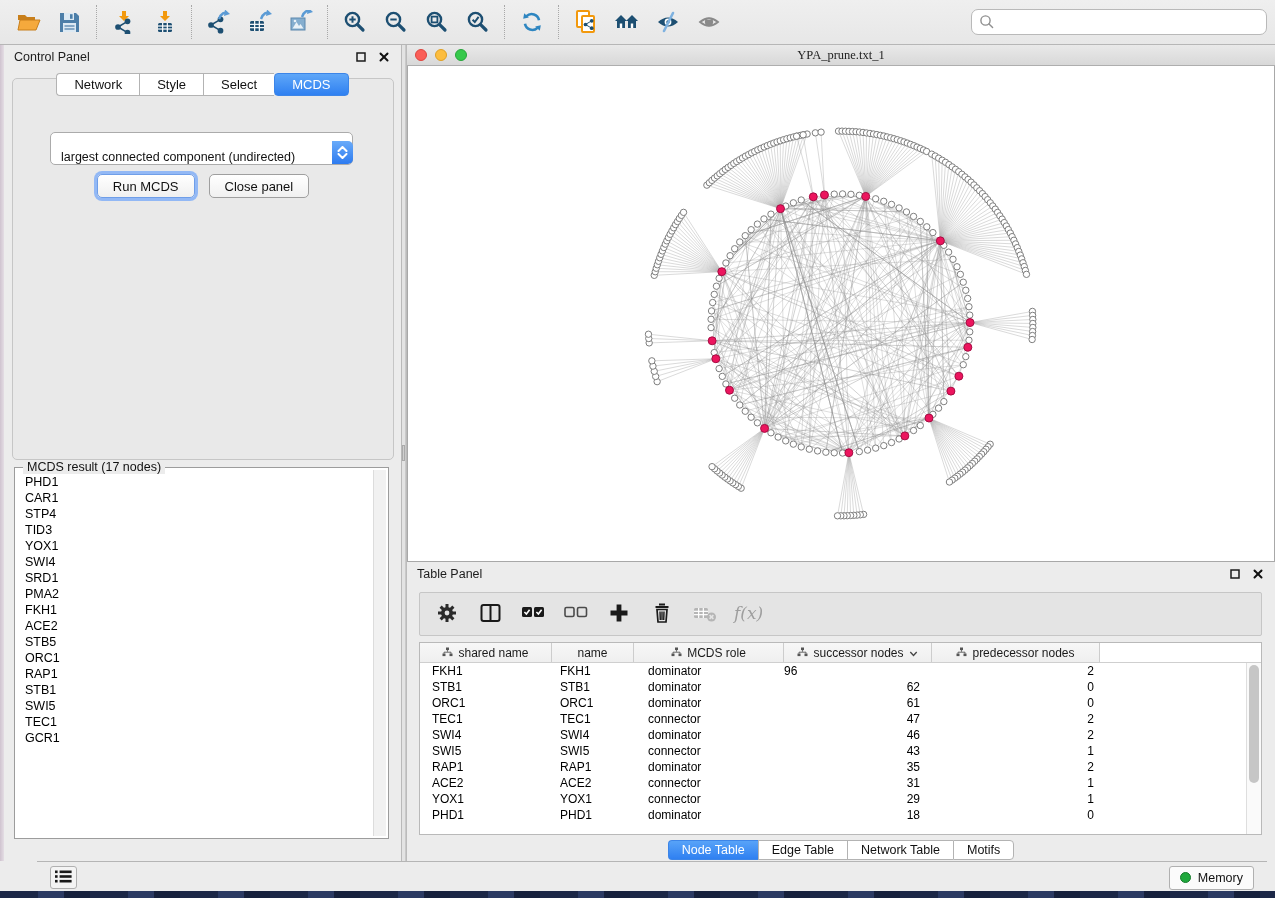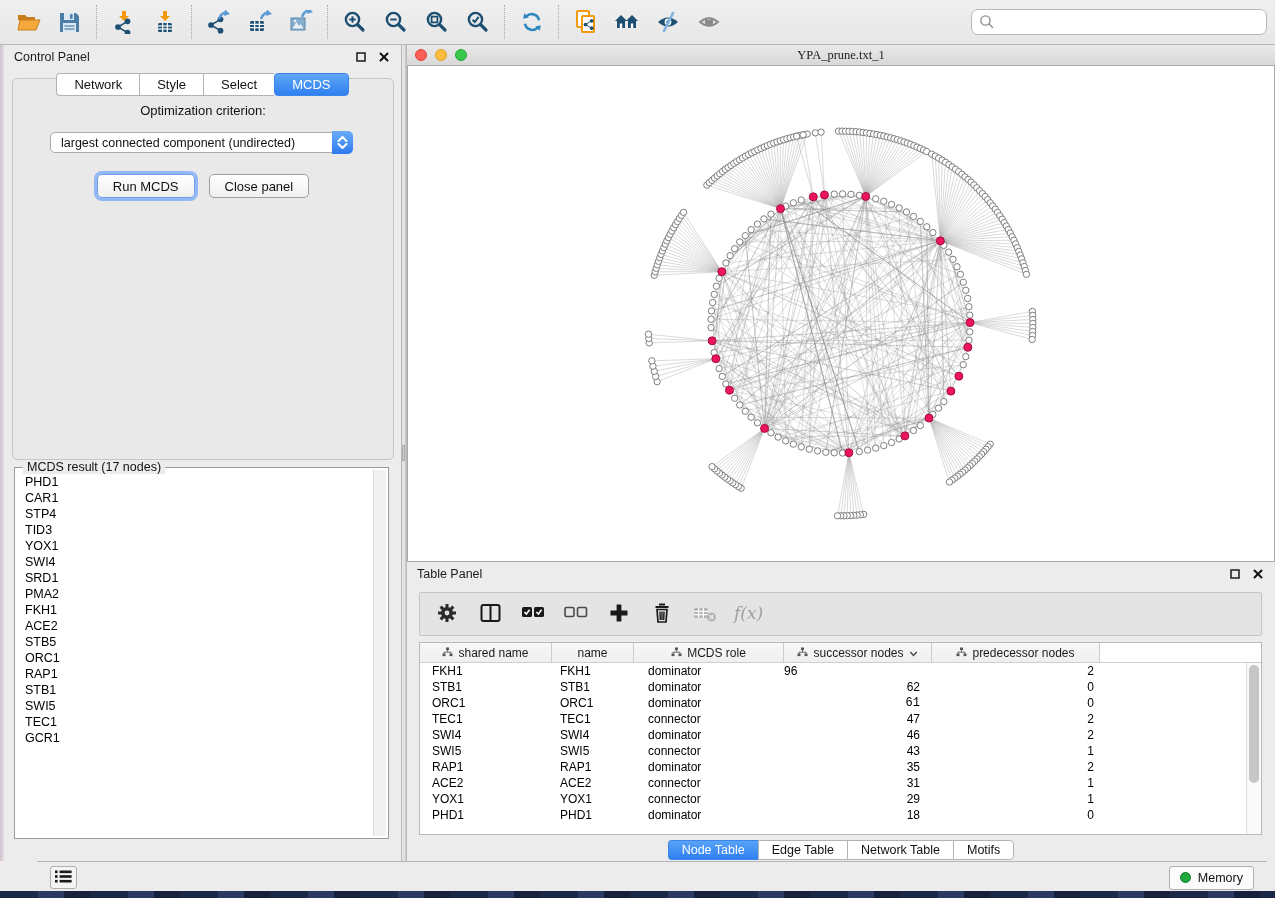--- a/index.html
+++ b/index.html
@@ -34,22 +34,22 @@
   .cp-tabs { display:flex; justify-content:center; margin-top:4px; position:relative; z-index:2; }
   .cp-tab { height:23px; padding:0 17px; font-size:13px; background:#fff; border:1px solid #b3b3b3;
     border-right:none; display:flex; align-items:center; color:#111; }
   .cp-tab:first-child { border-radius:4px 0 0 4px; }
   .cp-tab:last-child { border-right:1px solid #b3b3b3; border-radius:0 4px 4px 0; }
   .cp-tab.active { background:linear-gradient(#5fa7f8,#2f80f1); color:#fff; border-color:#3c85e8; border-radius:4px; }
 
   .cp-inner { position:absolute; left:8px; right:7px; top:33px; height:382px;
     background:#e9e9e9; border:1px solid #c6c6c6; border-radius:5px; }
   .opt-label { text-align:center; font-size:13px; color:#111; margin-top:24px; }
-  .cp-select { position:absolute; left:37px; right:40px; top:53px; height:21px; background:#fff;
-    border:1px solid #ababab; border-radius:5px; display:flex; align-items:center; font-size:12.5px; color:#111;
+  .cp-select { position:absolute; left:37px; right:40px; top:53px; height:33px; background:#fff;
+    border:1px solid #ababab; border-radius:5px; display:flex; align-items:flex-end; font-size:12.5px; color:#111;
     padding-left:10px; }
   .cp-select .sel-text { flex:1; white-space:nowrap; overflow:hidden; }
   .stepper { width:21px; height:23px; margin-right:-1px; border-radius:0 5px 5px 0;
     background:linear-gradient(#6aabf9,#2d7bf0); display:flex; flex-direction:column; align-items:center; justify-content:center; gap:1px; }
   .btn-row { position:absolute; top:88px; left:0; right:0; display:flex; justify-content:center; gap:14px; }
   .btn { height:24px; padding:0 15px; font-size:13px; color:#111; background:linear-gradient(#ffffff,#f0f0f0);
     border:1px solid #9f9f9f; border-radius:5px;margin-top:7px; }
   .btn.focus-ring { box-shadow:0 0 0 3px rgba(88,152,254,.6); border-color:#6f9ee8; }
 
   .mcds-fieldset { position:absolute; left:10px; right:12px; top:422px; bottom:22px;
@@ -357,21 +357,20 @@
       </div>
 
       <div class="cp-tabs" id="cp-tabs">
           <div class="cp-tab">Network</div>
           <div class="cp-tab">Style</div>
           <div class="cp-tab">Select</div>
           <div class="cp-tab active">MCDS</div>
         </div>
 
       <div class="cp-inner">
-        <div class="opt-label">Optimization criterion:</div>
         <div class="cp-select">
           <span class="sel-text">largest connected component (undirected)</span>
           <span class="stepper">
             <svg width="11" height="6" viewBox="0 0 11 6">
                 <polyline points="1.5,5 5.5,1 9.5,5" fill="none" stroke="#fff" stroke-width="2" stroke-linecap="round" stroke-linejoin="round"></polyline>
               </svg>
             <svg width="11" height="6" viewBox="0 0 11 6">
                 <polyline points="1.5,1 5.5,5 9.5,1" fill="none" stroke="#fff" stroke-width="2" stroke-linecap="round" stroke-linejoin="round"></polyline>
               </svg>
           </span>
@@ -1316,21 +1315,21 @@
                 <div class="td" style="width: 132px; padding-left: 12px;">STB1</div>
                 <div class="td" style="width: 82px; padding-left: 8px;">STB1</div>
                 <div class="td" style="width: 150px; padding-left: 14px;">dominator</div>
                 <div class="td" style="width: 148px; text-align: right; padding-right: 12px;">62</div>
                 <div class="td" style="width: 168px; text-align: right; padding-right: 6px;">0</div>
               </div>
               <div class="tr">
                 <div class="td" style="width: 132px; padding-left: 12px;">ORC1</div>
                 <div class="td" style="width: 82px; padding-left: 8px;">ORC1</div>
                 <div class="td" style="width: 150px; padding-left: 14px;">dominator</div>
-                <div class="td" style="width: 148px; text-align: right; padding-right: 12px; font-family: Liberation Mono, monospace;">61</div>
+                <div class="td" style="width: 148px; text-align: right; padding-right: 12px;">61</div>
                 <div class="td" style="width: 168px; text-align: right; padding-right: 6px;">0</div>
               </div>
               <div class="tr">
                 <div class="td" style="width: 132px; padding-left: 12px;">TEC1</div>
                 <div class="td" style="width: 82px; padding-left: 8px;">TEC1</div>
                 <div class="td" style="width: 150px; padding-left: 14px;">connector</div>
                 <div class="td" style="width: 148px; text-align: right; padding-right: 12px;">47</div>
                 <div class="td" style="width: 168px; text-align: right; padding-right: 6px;">2</div>
               </div>
               <div class="tr">

